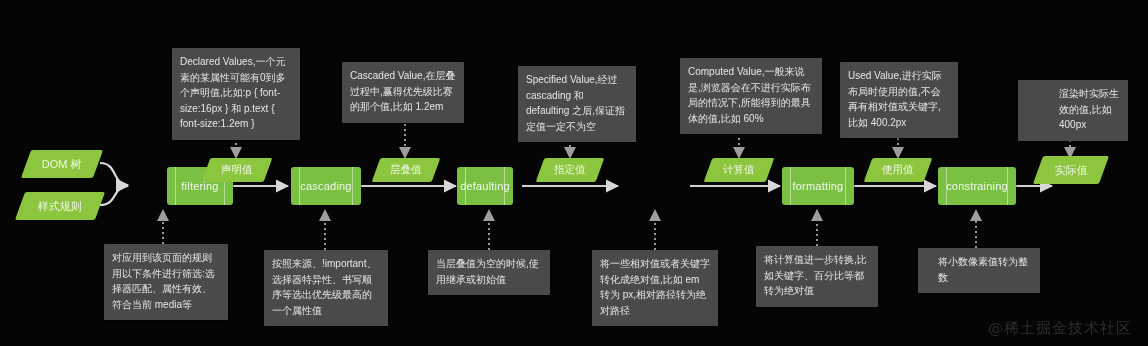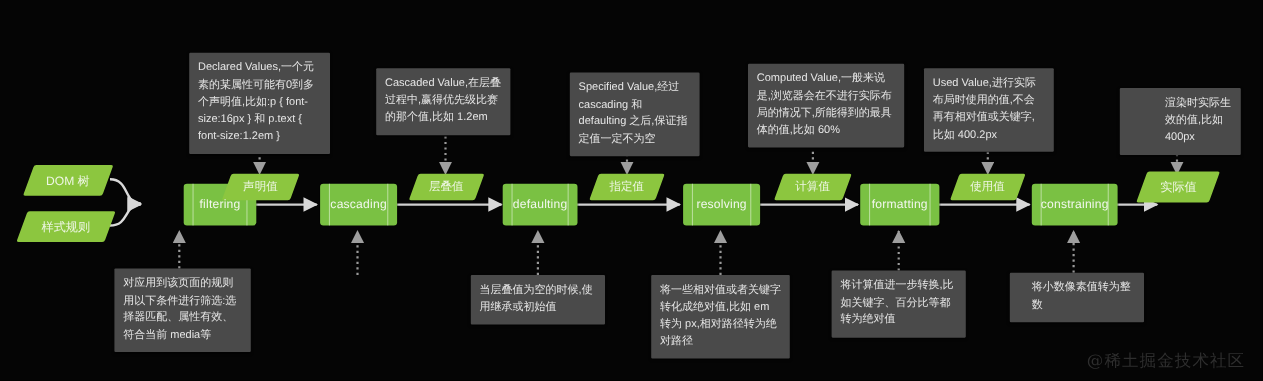--- a/index.html
+++ b/index.html
@@ -144,25 +144,22 @@
   <div class="chip big" style="left:20px; top:192px; width:80px;">
     <span>样式规则</span>
   </div>
 
   <div class="proc" style="left:131px; top:167px; width:66px;margin-left:36px;">
     <span class="ptext">filtering</span>
   </div>
   <div class="proc" style="left:291px; top:167px; width:70px;">
     <span class="ptext">cascading</span>
   </div>
-  <div class="proc" style="left:457px; top:167px; width:68px;">
+  <div class="proc" style="left:457px; top:167px; width:56px;">
     <span class="ptext">defaulting</span>
-  </div>
-  <div class="proc" style="left:621px; top:167px; width:70px;">
-    <span class="ptext">resolving</span>
   </div>
   <div class="proc" style="left:782px; top:167px; width:72px;">
     <span class="ptext">formatting</span>
   </div>
   <div class="proc" style="left:938px; top:167px; width:78px;">
     <span class="ptext">constraining</span>
   </div>
 
   <div class="chip" style="left:206px; top:158px; width:62px;">
     <span>声明值</span>
@@ -198,20 +195,23 @@
   <div class="note" style="left:840px; top:62px; width:118px;">
     <span>Used Value,进行实际布局时使用的值,不会再有相对值或关键字,比如 400.2px</span>
   </div>
   <div class="note" style="left:1018px; top:80px; width:110px;padding-left:41px;">
     <span>渲染时实际生效的值,比如 400px</span>
   </div>
 
   <div class="note" style="left:104px; top:244px; width:124px;">
     <span>对应用到该页面的规则用以下条件进行筛选:选择器匹配、属性有效、符合当前 media等</span>
   </div>
+  <div class="note" style="left:264px; top:250px; width:124px;">
+    <span>按照来源、!important、选择器特异性、书写顺序等选出优先级最高的一个属性值</span>
+  </div>
   <div class="note" style="left:428px; top:250px; width:122px;">
     <span>当层叠值为空的时候,使用继承或初始值</span>
   </div>
   <div class="note" style="left:592px; top:250px; width:126px;">
     <span>将一些相对值或者关键字转化成绝对值,比如 em 转为 px,相对路径转为绝对路径</span>
   </div>
   <div class="note" style="left:756px; top:246px; width:122px;">
     <span>将计算值进一步转换,比如关键字、百分比等都转为绝对值</span>
   </div>
   <div class="note" style="left:918px; top:248px; width:122px;padding-left:20px;">

